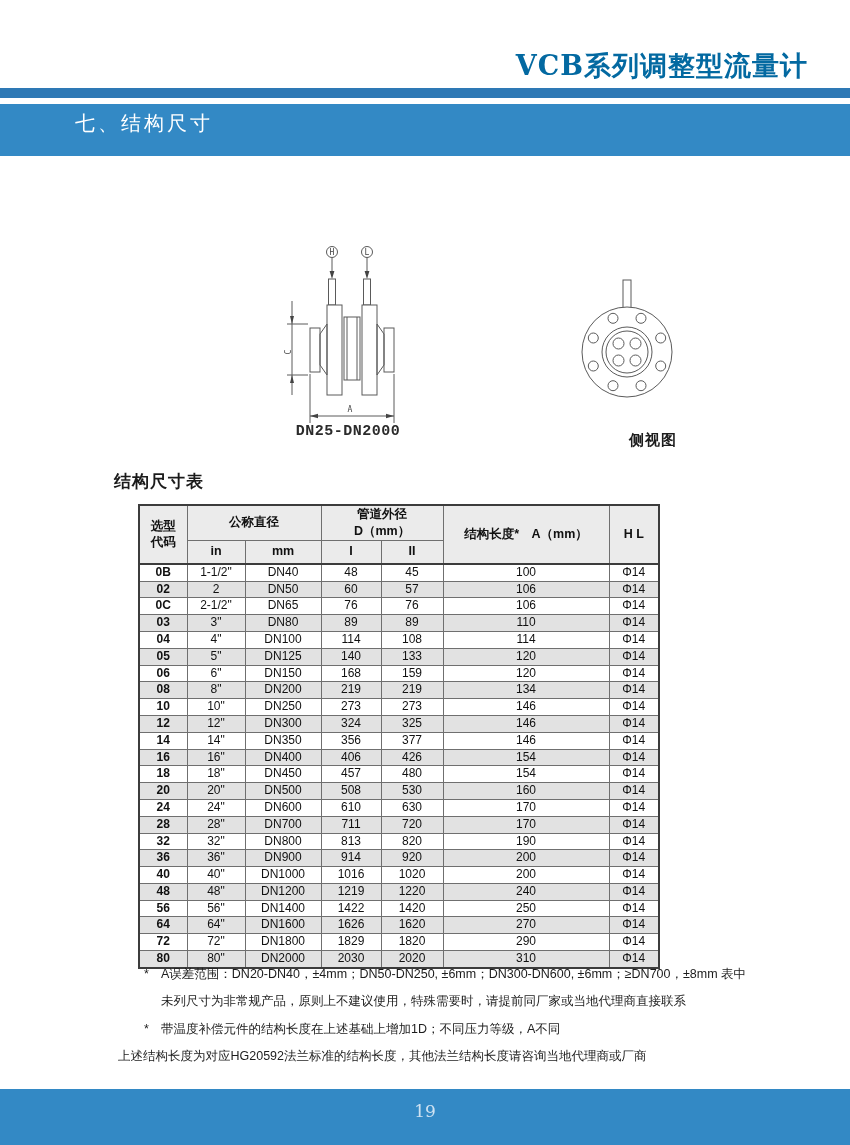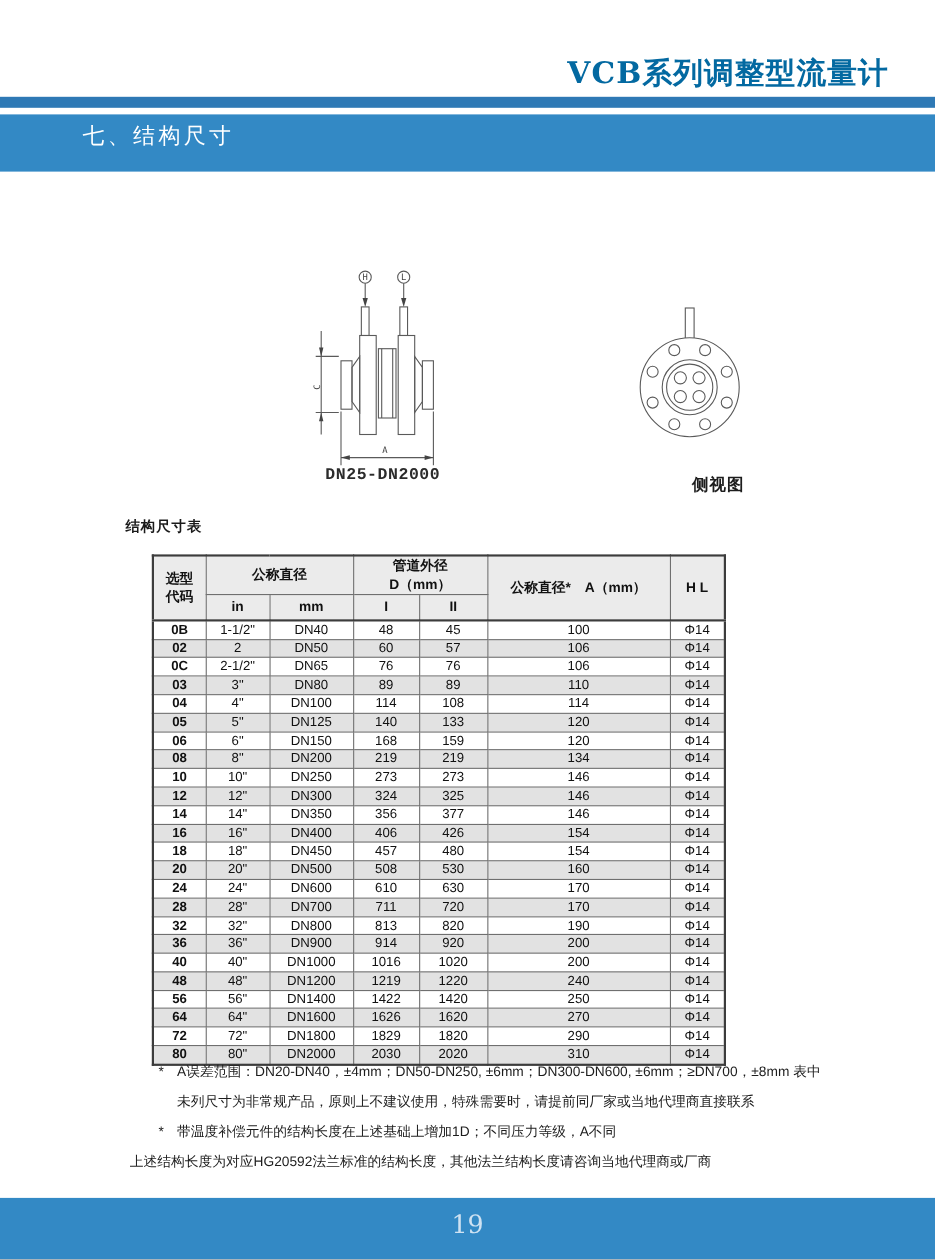--- a/index.html
+++ b/index.html
@@ -41,21 +41,21 @@
     position:absolute;left:288px;top:423px;width:120px;text-align:center;
     font-size:15px;color:#2b2b2b;font-family:Liberation Mono, monospace;
     font-weight:600;letter-spacing:0.5px;
   }
   .fig-label-side{
     position:absolute;left:577px;top:431px;width:100px;text-align:right;
     font-size:15px;color:#1d1d1d;font-weight:600;letter-spacing:1px;
   }
   
   .table-title{
-    position:absolute;left:114px;top:470px;font-size:13px;font-weight:600;
+    position:absolute;left:114px;top:470px;font-size:17px;font-weight:600;
     color:#1a1a1a;letter-spacing:1px;
   }
   .dim-table-wrap{position:absolute;left:138px;top:504px;}
   table.dims{
     border-collapse:collapse;table-layout:fixed;width:520px;
     border:2px solid #3c3c3c;
   }
   table.dims th,table.dims td{
     border:1px solid #6f6f6f;text-align:center;vertical-align:middle;
     padding:0;overflow:hidden;
@@ -74,21 +74,21 @@
   
   .notes{position:absolute;left:118px;top:966px;width:640px;font-size:12.5px;color:#1c1c1c;}
   .note-line{display:flex;margin-bottom:11px;line-height:1.3;}
   .note-line .bullet{width:17px;flex:0 0 17px;text-align:left;padding-left:26px;box-sizing:content-box;}
   .note-line.no-indent .bullet{padding-left:0;width:0;flex:0 0 0;}
   .note-line.hang .bullet{visibility:hidden;}
   
   .footer{position:absolute;left:0;top:1089px;width:850px;height:56px;background:#3389c5;}
   .page-num{
     position:absolute;left:0;top:12px;width:100%;text-align:center;
-    font-size:23px;color:#cfe2f2;font-family:"DejaVu Serif","Liberation Serif",serif;
+    font-size:17px;color:#cfe2f2;font-family:"DejaVu Serif","Liberation Serif",serif;
   }
 </style>
 </head>
 <body>
 
 <div class="page">
 
   <div class="doc-title">VCB系列调整型流量计</div>
   <div class="bar-dark"></div>
 
@@ -177,21 +177,21 @@
           <col style="width:166px">
           <col style="width:50px">
       </colgroup>
       <thead>
         <tr>
           <th rowspan="2">选型
 代码</th>
           <th colspan="2">公称直径</th>
           <th colspan="2">管道外径
 D（mm）</th>
-          <th rowspan="2">公称直径*　A（mm）</th>
+          <th rowspan="2">结构长度*　A（mm）</th>
           <th rowspan="2">H L</th>
         </tr>
         <tr>
           <th>in</th>
           <th>mm</th>
           <th>I</th>
           <th>II</th>
         </tr>
       </thead>
       <tbody id="table-body">

